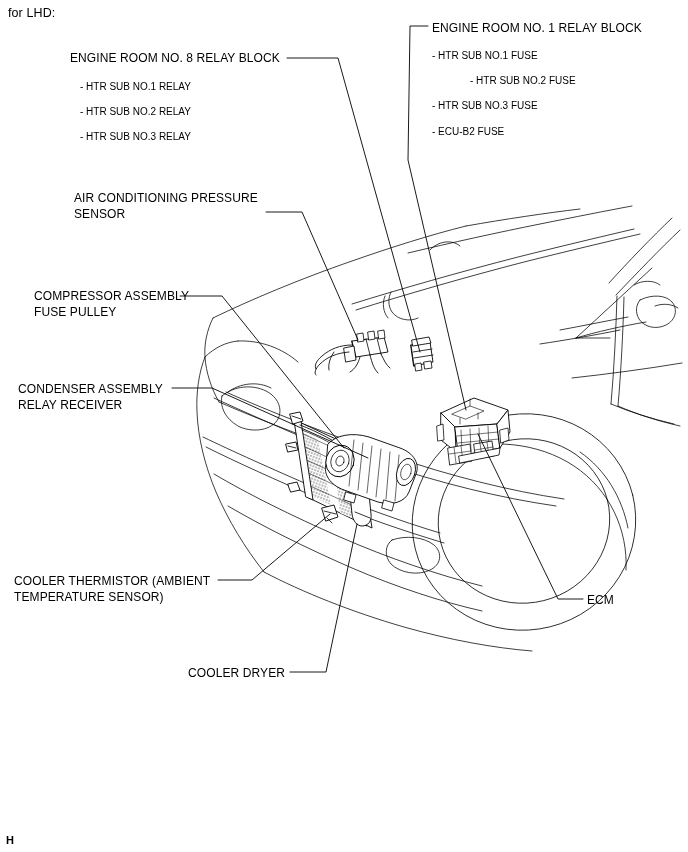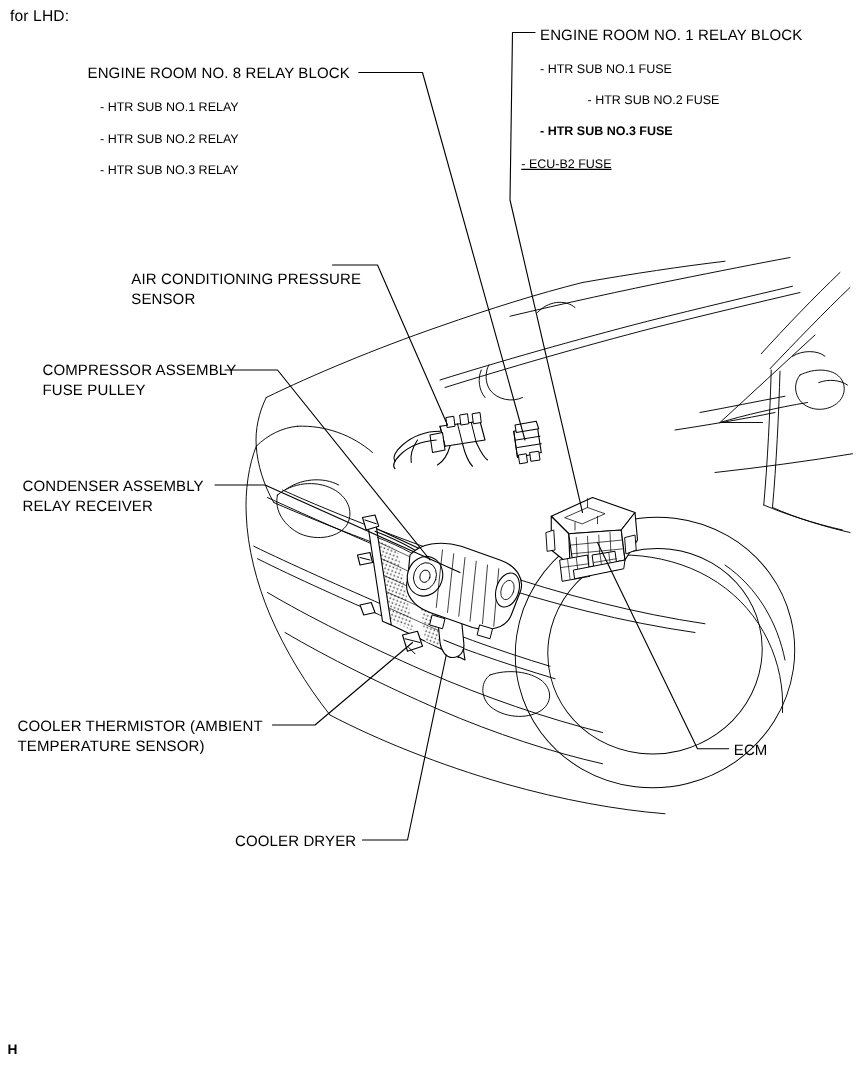--- a/index.html
+++ b/index.html
@@ -58,24 +58,24 @@
   }
   
   #g-er2-title { left: 70px; top: 50px; }
   #g-er2-i0 { left: 80px; top: 79px; }
   #g-er2-i1 { left: 80px; top: 104px; }
   #g-er2-i2 { left: 80px; top: 129px; text-align: center; }
   
   #g-er1-title { left: 432px; top: 20px; }
   #g-er1-i0 { left: 432px; top: 48px; }
   #g-er1-i1 { left: 432px; top: 73px; margin-left: 38px; }
-  #g-er1-i2 { left: 432px; top: 98px; font-weight: bold; }
-  #g-er1-i3 { left: 417px; top: 124px; text-decoration: underline; }
+  #g-er1-i2 { left: 432px; top: 98px; }
+  #g-er1-i3 { left: 432px; top: 124px; }
   
-  #g-acp { left: 74px; top: 215px; margin-left: 31px; }
+  #g-acp { left: 74px; top: 190px; }
   #g-comp { left: 34px; top: 288px; }
   #g-cond { left: 18px; top: 381px; }
   #g-therm { left: 14px; top: 573px; }
   #g-dryer { left: 188px; top: 665px; }
   #g-ecm { left: 587px; top: 592px; }
 </style>
 </head>
 <body>
 
 <div id="page">

